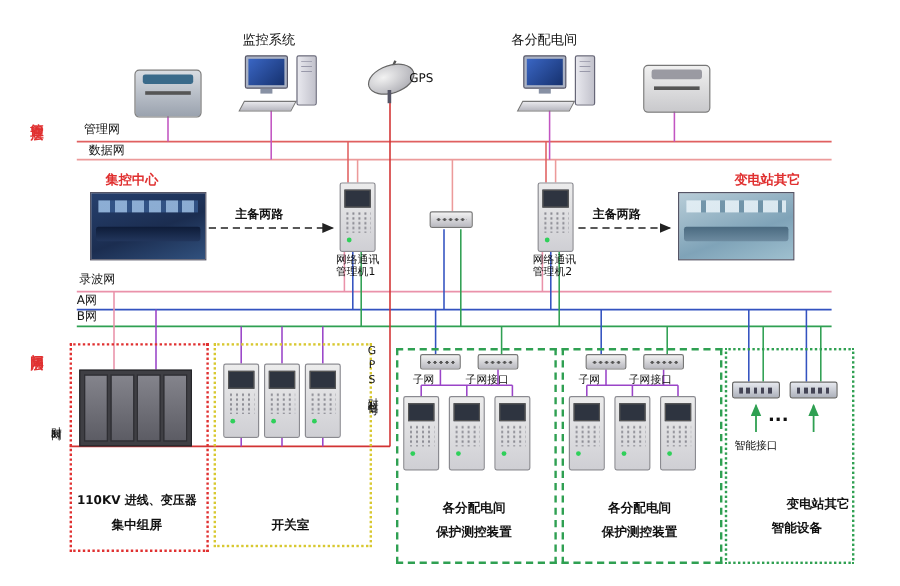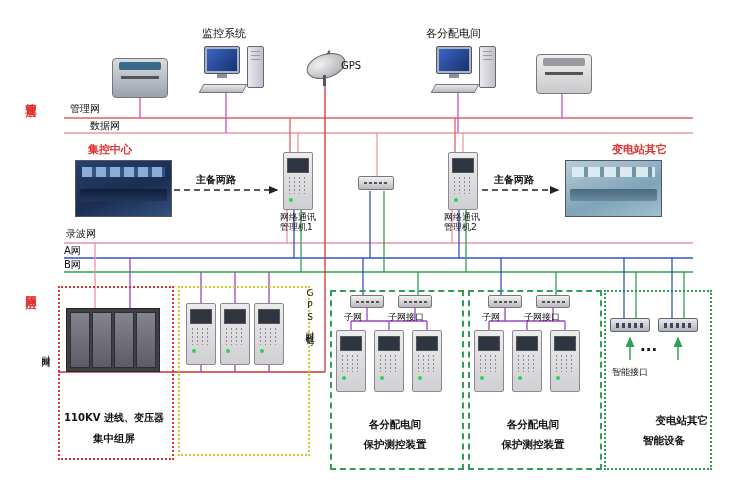--- a/index.html
+++ b/index.html
@@ -303,21 +303,21 @@
     </div>
   <div class="dev ndev" style="left:658px;top:318px;">
       <div class="nd-ports"></div>
     </div>
 
   <span class="lbl" style="left:202px;top:28px;font-size:11px;">监控系统</span>
   <span class="lbl" style="left:341px;top:60px;">GPS</span>
   <span class="lbl" style="left:426px;top:28px;font-size:11px;">各分配电间</span>
 
   <span class="lbl" style="left:70px;top:103px;">管理网</span>
-  <span class="lbl" style="left:90px;top:120px;">数据网</span>
+  <span class="lbl" style="left:74px;top:120px;">数据网</span>
   <span class="lbl" style="left:66px;top:228px;">录波网</span>
   <span class="lbl" style="left:64px;top:245px;">A网</span>
   <span class="lbl" style="left:64px;top:259px;">B网</span>
 
   <span class="lbl vtext red bold" style="left:24px;top:94px;height:52px;font-size:11px;">管理层</span>
   <span class="lbl vtext red bold" style="left:24px;top:286px;height:52px;font-size:11px;">间隔层</span>
   <span class="lbl vtext" style="left:40px;top:348px;height:40px;font-size:9px;">对时网</span>
   <span class="lbl vtext" style="left:304px;top:288px;height:80px;font-size:9px;">GPS对时信号</span>
 
   <span class="lbl red bold" style="left:88px;top:144px;font-size:11px;">集控中心</span>
@@ -338,20 +338,21 @@
   <span class="lbl" style="left:388px;top:311px;font-size:9px;">子网接口</span>
   <span class="lbl" style="left:482px;top:311px;font-size:9px;">子网</span>
   <span class="lbl" style="left:524px;top:311px;font-size:9px;">子网接口</span>
 
   <span class="lbl bold" style="left:640px;top:340px;font-size:15px;">...</span>
   <span class="lbl" style="left:612px;top:366px;font-size:9px;">智能接口</span>
 
   <div class="lbl bold center" style="left:58px;top:412px;width:112px;font-size:10px;">110KV 进线、变压器</div>
   <div class="lbl bold center" style="left:58px;top:432px;width:112px;font-size:10.5px;">集中组屏</div>
 
+  <div class="lbl bold center" style="left:178px;top:432px;width:128px;font-size:10.5px;">开关室</div>
 
   <div class="lbl bold center" style="left:330px;top:418px;width:130px;font-size:10.5px;">各分配电间</div>
   <div class="lbl bold center" style="left:330px;top:438px;width:130px;font-size:10.5px;">保护测控装置</div>
 
   <div class="lbl bold center" style="left:468px;top:418px;width:130px;font-size:10.5px;">各分配电间</div>
   <div class="lbl bold center" style="left:468px;top:438px;width:130px;font-size:10.5px;">保护测控装置</div>
 
   <div class="lbl bold center" style="left:604px;top:414px;width:104px;font-size:10.5px;text-align:right;">变电站其它</div>
   <div class="lbl bold center" style="left:612px;top:434px;width:104px;font-size:10.5px;">智能设备</div>
 

